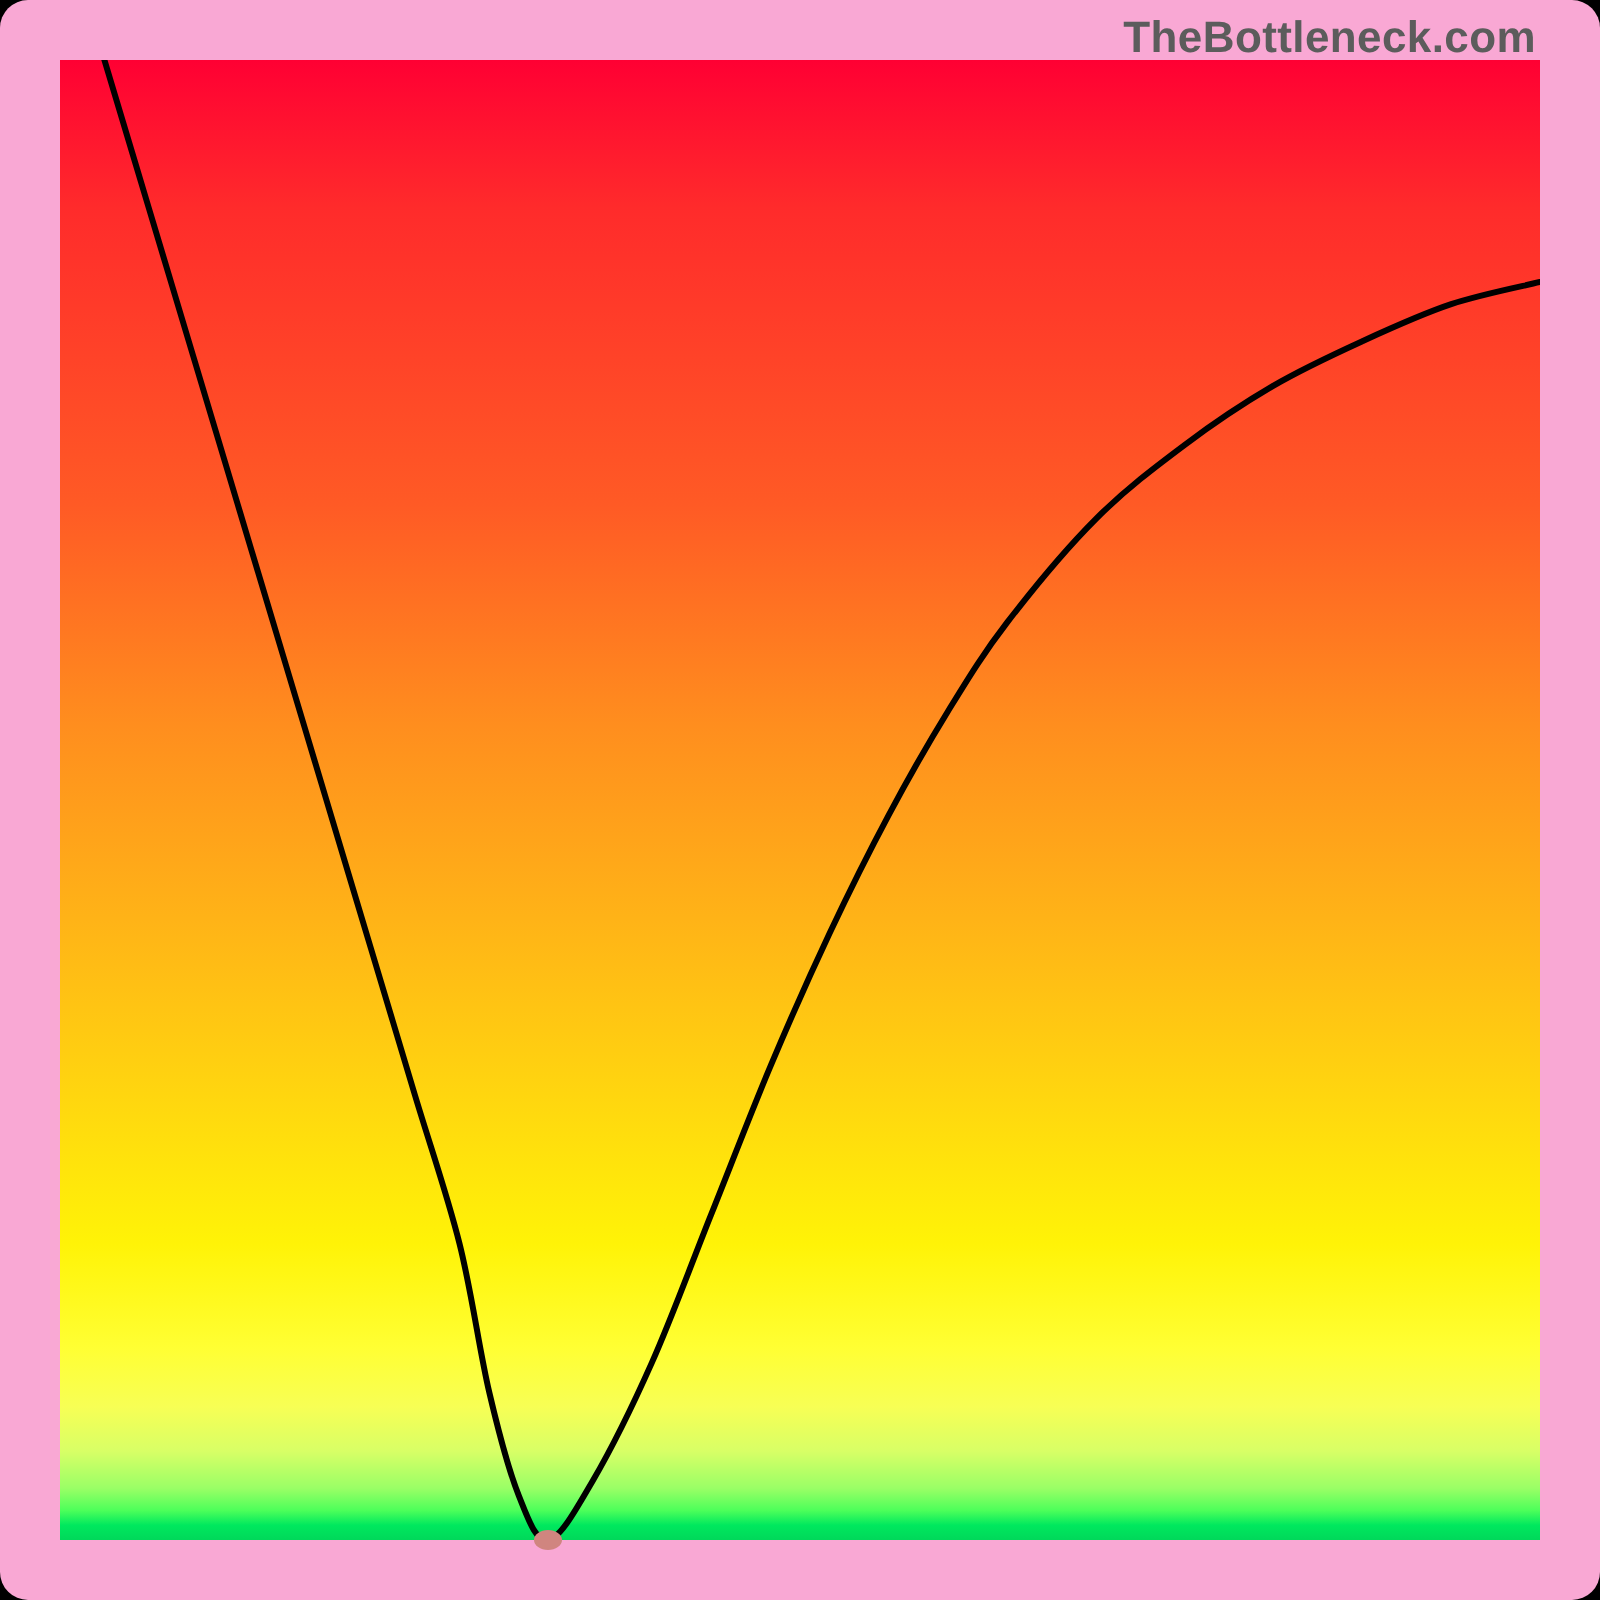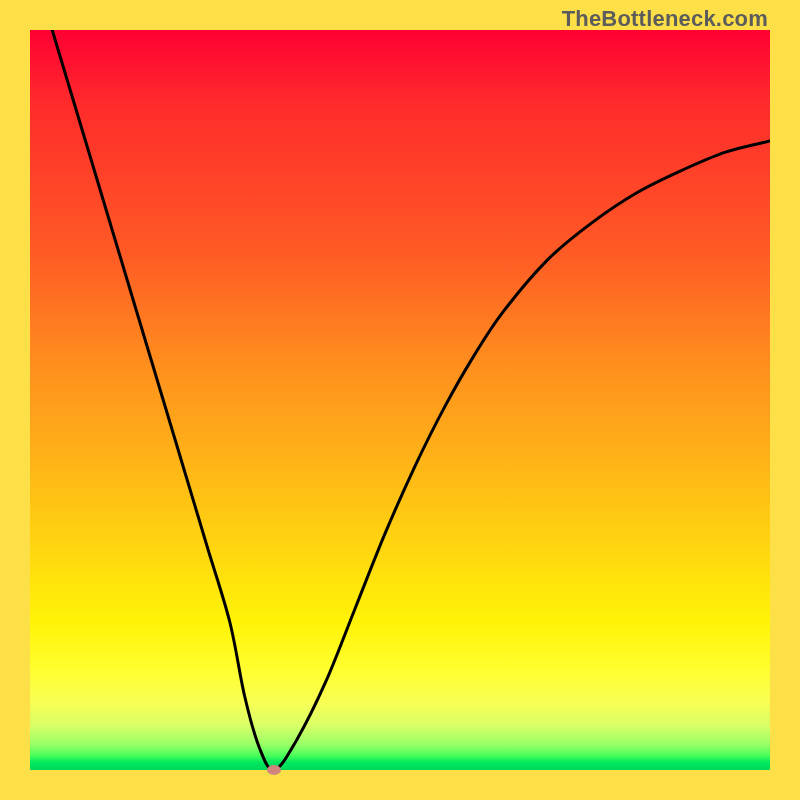--- a/index.html
+++ b/index.html
@@ -8,21 +8,22 @@
     width: 800px;
     height: 800px;
     background: #000;
     font-family: Arial, Helvetica, sans-serif;
     overflow: hidden;
   }
   .outer {
     position: relative;
     width: 800px;
     height: 800px;
-    background: #fde047;
+    background: #f9a8d4;
+    border-radius: 14px;
   }
   .plot-area {
     position: absolute;
     left: 30px;
     top: 30px;
     width: 740px;
     height: 740px;
     
     background: linear-gradient(to bottom,
       #ff0033 0%,

